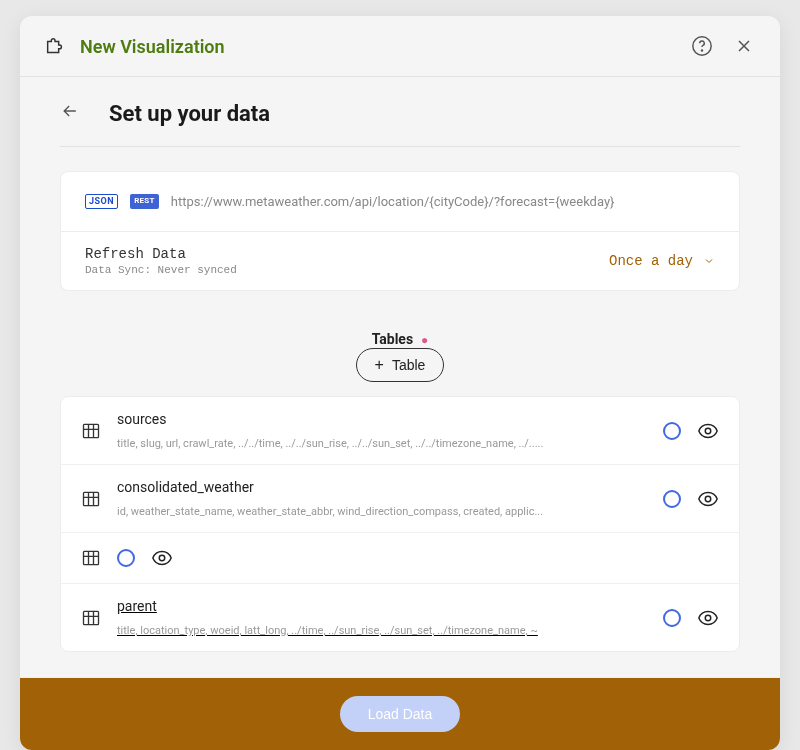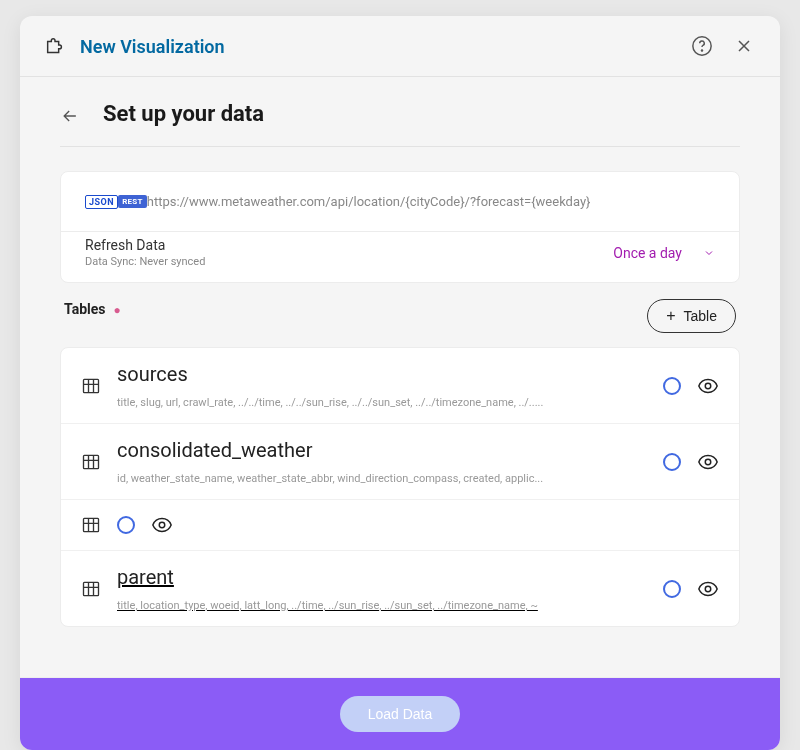--- a/index.html
+++ b/index.html
@@ -32,21 +32,21 @@
     }
     .puzzle-icon {
       width: 22px;
       height: 22px;
       margin-right: 14px;
       color: #333;
     }
     .modal-title {
       font-size: 18px;
       font-weight: 600;
-      color: #0369a1;
+      color: #4d7c0f;
       flex: 1;
     }
     .header-actions {
       display: flex;
       align-items: center;
       gap: 18px;
     }
     .icon-btn {
       width: 24px;
       height: 24px;
@@ -56,22 +56,22 @@
       cursor: pointer;
       color: #555;
     }
     .content {
       padding: 24px 40px 0 40px;
       flex: 1;
       overflow: hidden;
     }
     .step-header {
       display: flex;
-      align-items: flex-end;
-      gap: 23px;
+      align-items: flex-start;
+      gap: 29px;
       padding-bottom: 20px;
       border-bottom: 1px solid #e2e2e2;
     }
     .back-arrow {
       width: 20px;
       height: 20px;
       color: #555;
       cursor: pointer;
     }
     .step-title {
@@ -87,21 +87,21 @@
     }
     .datasource-card {
       margin-top: 24px;
       background: #fff;
       border: 1px solid #ececec;
       border-radius: 8px;
     }
     .ds-row {
       padding: 22px 24px;
       display: flex;
-      align-items: center;
+      gap: 12px;
     }
     .json-badge {
       font-size: 9px;
       font-weight: 700;
       color: #1a4acd;
       letter-spacing: 0.5px;
       border: 1px solid #1a4acd;
       border-radius: 2px;
       padding: 1px 3px;
     }
@@ -115,52 +115,55 @@
       letter-spacing: 0.3px;
     }
     .ds-url {
       font-size: 13px;
       color: #888;
       white-space: nowrap;
       overflow: hidden;
       text-overflow: ellipsis;
     }
     .refresh-row {
-      padding: 5px 24px 14px 24px;
+      padding: 14px 24px 14px 24px;
       border-top: 1px solid #ececec;
       display: flex;
       align-items: center;
       justify-content: space-between;
+      font-family: Liberation Mono, monospace;
     }
     .refresh-info .refresh-label {
       font-size: 14px;
       color: #333;
     }
     .refresh-info .refresh-sub {
       font-size: 11px;
       color: #888;
       margin-top: 2px;
     }
     .refresh-select {
       font-size: 14px;
-      color: #a21caf;
-      display: flex;
-      align-items: center;
-      gap: 21px;
+      color: #a16207;
+      display: flex;
+      align-items: center;
+      gap: 10px;
       cursor: pointer;
     }
     .chevron {
       width: 12px;
       height: 12px;
     }
     .tables-header {
-      margin-top: 16px;
-      display: flex;
+      margin-top: 38px;
+      display: flex;
+      align-items: center;
       justify-content: space-between;
       padding: 0 4px;
+      flex-direction: column;
     }
     .tables-label {
       font-size: 14px;
       font-weight: 700;
       color: #222;
     }
     .dot {
       color: #d85b8f;
       margin-left: 4px;
       font-size: 12px;
@@ -203,21 +206,21 @@
       width: 20px;
       height: 20px;
       color: #333;
       flex-shrink: 0;
     }
     .table-info {
       flex: 1;
       min-width: 0;
     }
     .table-name {
-      font-size: 20px;
+      font-size: 14px;
       color: #222;
     }
     .table-cols {
       font-size: 11px;
       color: #999;
       white-space: nowrap;
       overflow: hidden;
       text-overflow: ellipsis;
       margin-top: 10px;
     }
@@ -231,21 +234,21 @@
     }
     .eye-icon {
       width: 22px;
       height: 22px;
       color: #222;
       flex-shrink: 0;
       cursor: pointer;
     }
     .footer {
       padding: 18px;
-      background: #8b5cf6;
+      background: #a16207;
       border-top: 1px solid #eee;
       display: flex;
       justify-content: center;
     }
     .load-btn {
       background: #c3d0f7;
       color: #fff;
       border: none;
       border-radius: 22px;
       padding: 10px 28px;

